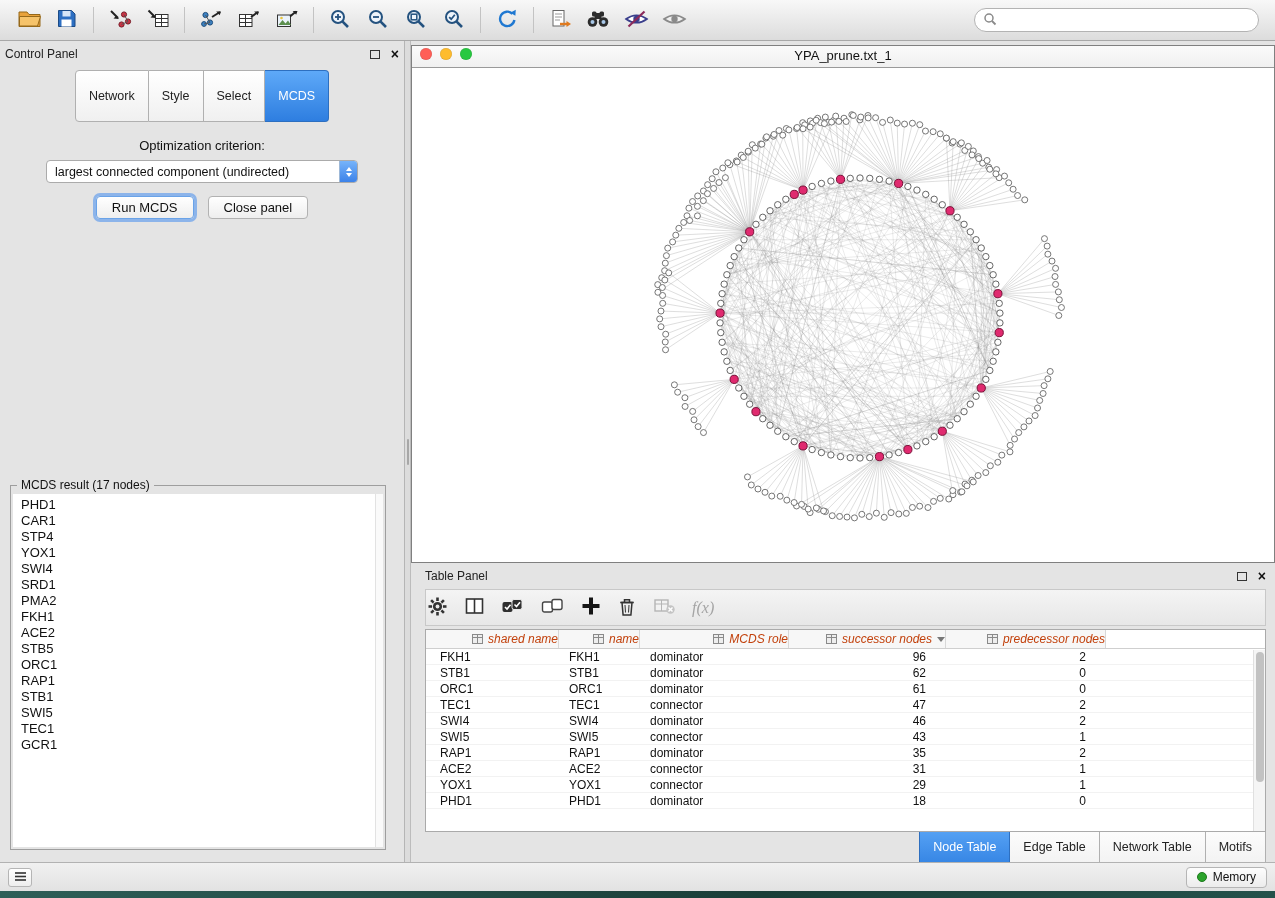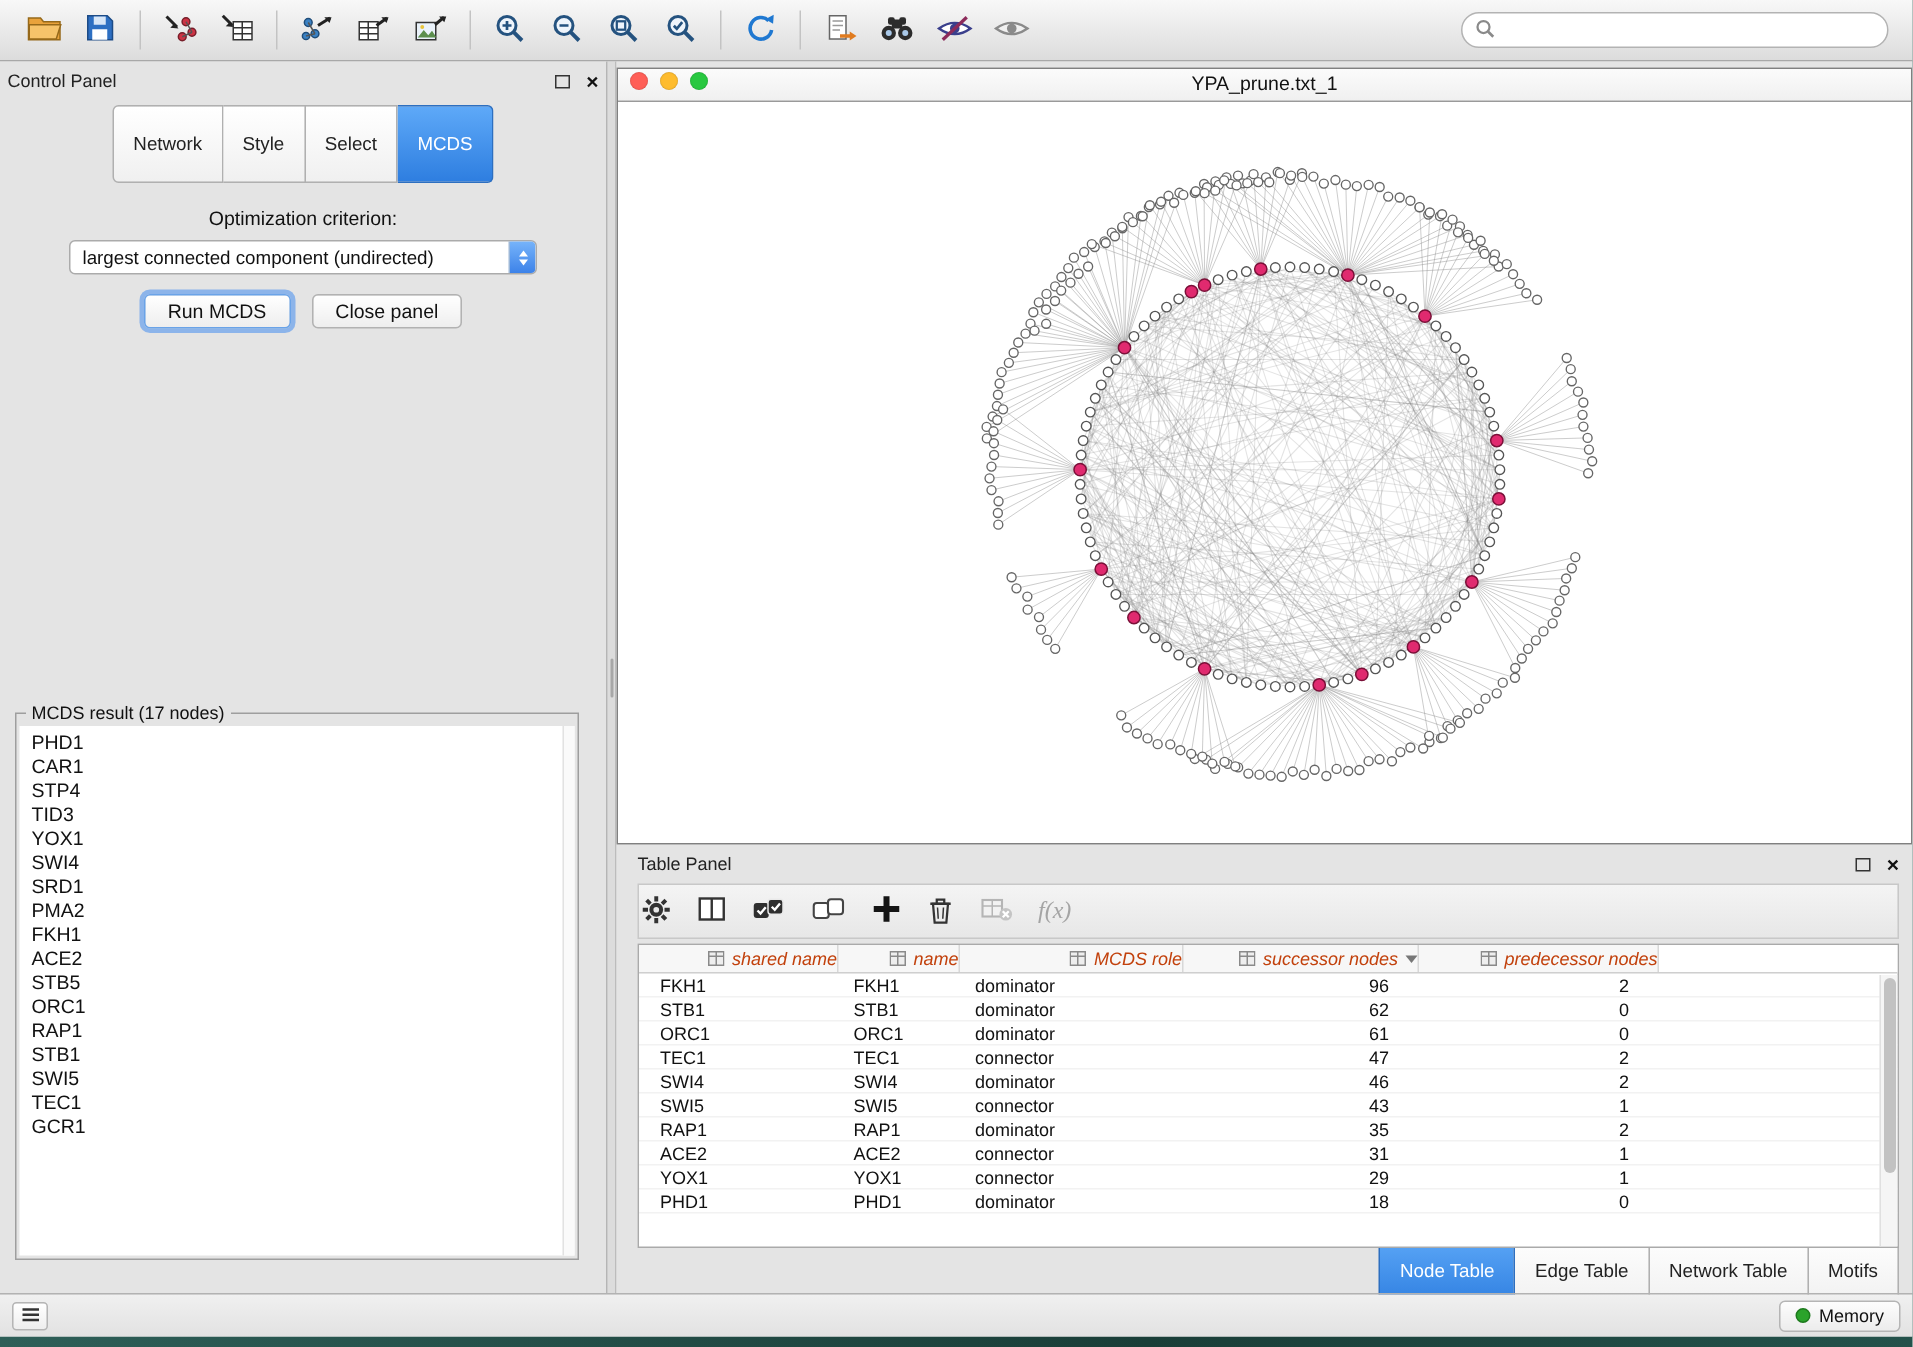--- a/index.html
+++ b/index.html
@@ -32,21 +32,21 @@
   .seg-btn.selected { background:linear-gradient(#5ea9f8,#2e7ee0); color:#fff; border-color:#2d6fc0; }
   .opt-label { text-align:center; margin-top:16px; font-size:13px; }
   .mac-select { display:flex; align-items:center; width:312px; height:23px; background:#fff; border:1px solid #ababab; border-radius:4px; margin:7px auto 0 auto; font-size:12.5px; overflow:hidden; }
   .mac-select .sel-text { padding-left:8px; flex:1; white-space:nowrap; }
   .stepper { width:18px; height:23px; background:linear-gradient(#79b6fb,#3a80e8); display:flex; flex-direction:column; align-items:center; justify-content:center; gap:2px; border-left:1px solid #9db8d8; }
   .tri-up { width:0;height:0;border-left:3.5px solid transparent;border-right:3.5px solid transparent;border-bottom:4px solid #fff; }
   .tri-down { width:0;height:0;border-left:3.5px solid transparent;border-right:3.5px solid transparent;border-top:4px solid #fff; }
   .cp-buttons { display:flex; justify-content:center; gap:14px; margin-top:13px; }
   .mac-btn { background:linear-gradient(#ffffff,#eeeeee); border:1px solid #b2b2b2; border-radius:4px; padding:3px 15px; font-size:13px; color:#111; }
   .mac-btn.focused { box-shadow:0 0 0 3px rgba(82,148,238,.6); border-color:#6aa3e8; }
-  .mcds-box { position:absolute; left:10px; right:18px; bottom:22px; height:372px; border:1px solid #9e9e9e; padding:0; background:transparent; }
+  .mcds-box { position:absolute; left:10px; right:18px; bottom:12px; height:372px; border:1px solid #9e9e9e; padding:0; background:transparent; }
   .mcds-box legend { font-size:12px; padding:0 4px; margin-left:6px; color:#111; }
   .mcds-list-wrap { position:absolute; left:2px; right:2px; top:2px; bottom:2px; background:#fff; display:flex; }
   .mcds-list { flex:1; padding:3px 0 0 8px; font-size:13px; line-height:16px; overflow:hidden; }
   .mcds-scroll { width:8px; border-left:1px solid #e2e2e2; background:#fafafa; }
 
   
   .v-splitter { width:6px; flex:0 0 6px; background:#dcdcdc; border-right:1px solid #bcbcbc; display:flex; align-items:center; justify-content:center; }
   .v-splitter .grip { width:2px; height:26px; background:#a7a7a7; border-radius:1px; }
 
   
@@ -271,21 +271,20 @@
         <button class="mac-btn focused">Run MCDS</button>
         <button class="mac-btn">Close panel</button>
       </div>
       <fieldset class="mcds-box">
         <legend>MCDS result (17 nodes)</legend>
         <div class="mcds-list-wrap">
           <div class="mcds-list">
               <div>PHD1</div>
               <div>CAR1</div>
               <div>STP4</div>
-              <div>TID3</div>
               <div>YOX1</div>
               <div>SWI4</div>
               <div>SRD1</div>
               <div>PMA2</div>
               <div>FKH1</div>
               <div>ACE2</div>
               <div>STB5</div>
               <div>ORC1</div>
               <div>RAP1</div>
               <div>STB1</div>

